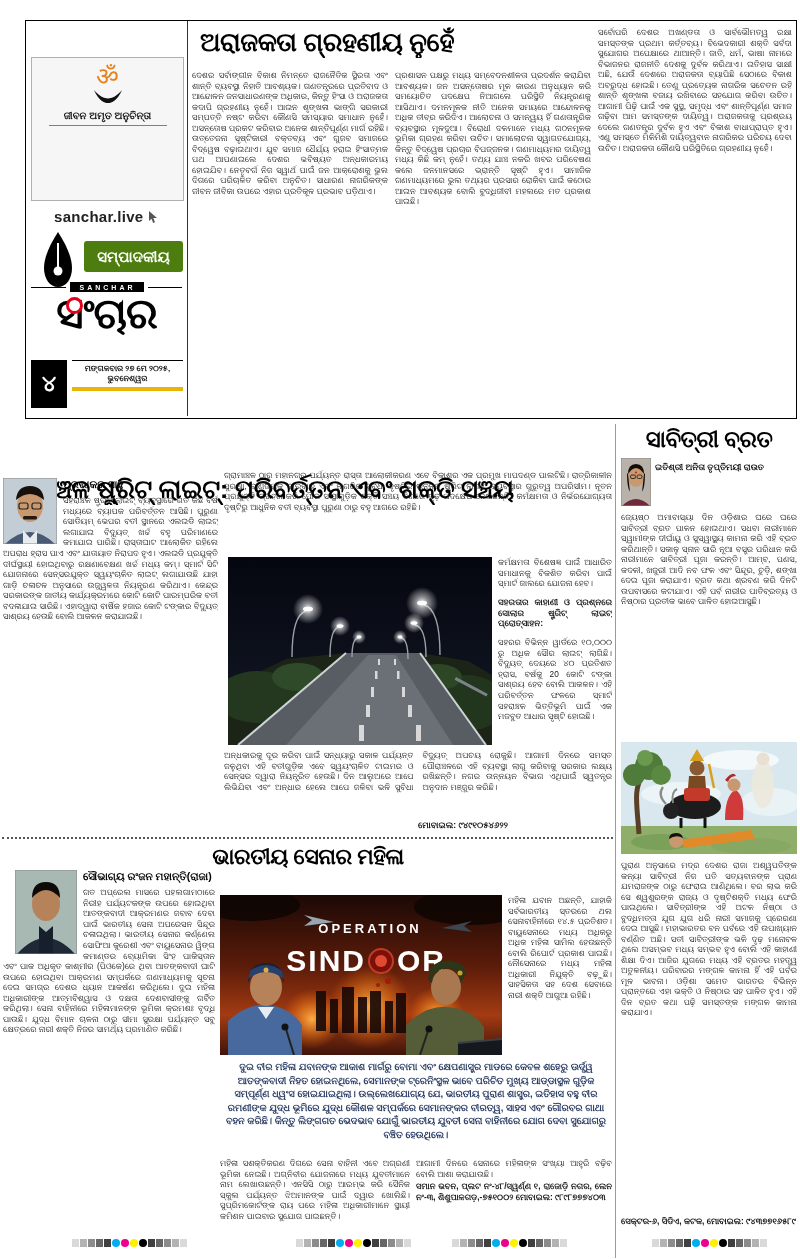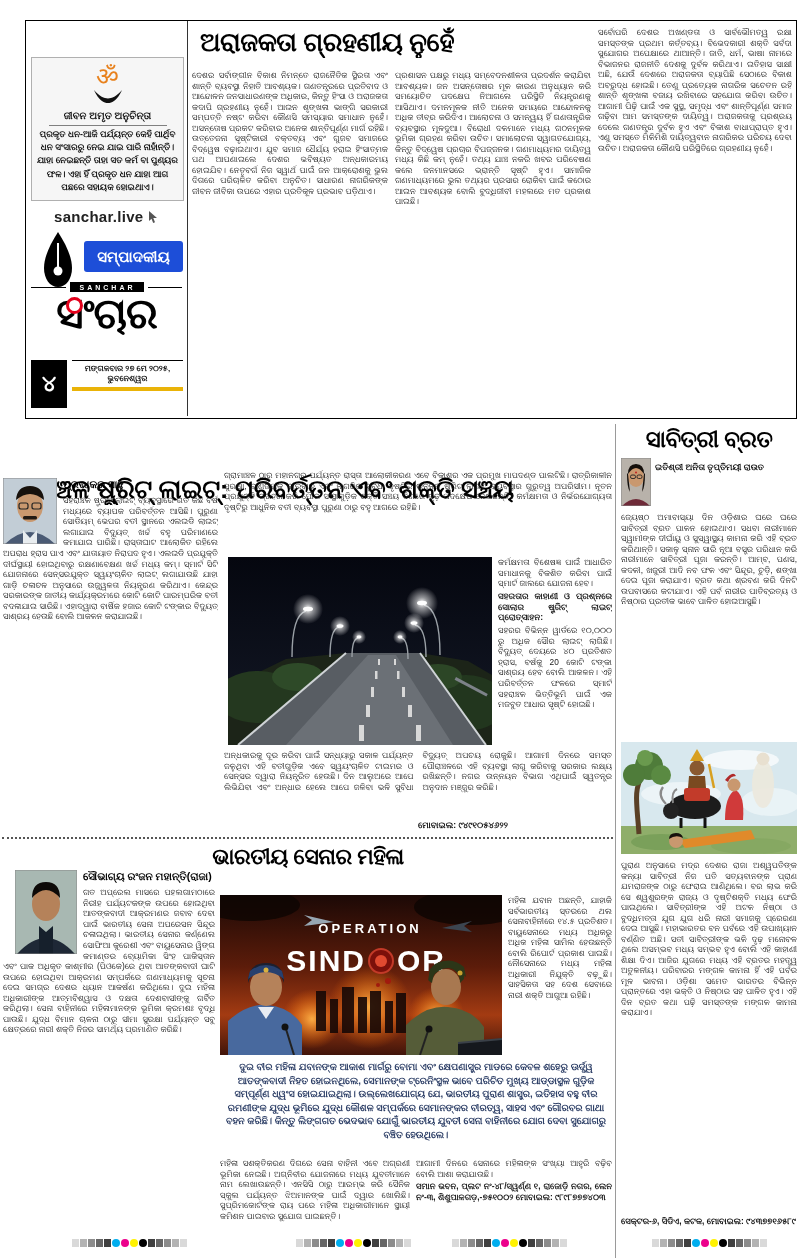--- a/index.html
+++ b/index.html
@@ -13,21 +13,21 @@
   .side-rule{left:187px;top:21px;width:1px;height:395px;background:#333;}
   .mid-rule{left:615px;top:424px;width:1px;height:834px;background:#9a9a9a;}
   .dotted-rule{left:2px;top:837px;width:611px;border-top:2px dotted #555;height:0;}
   
   .quote-box{left:31px;top:57px;width:151px;height:142px;border:1px solid #b0b0b0;background:#f6f6f6;text-align:center;}
   .om{font-size:25px;line-height:1;color:#e8821e;margin-top:6px;}
   .thought-title{font-size:10px;font-weight:bold;margin-top:2px;}
   .thought-div{width:118px;border-top:1px solid #808080;margin:3px auto 2px auto;}
   .thought-quote{font-size:8.8px;font-weight:bold;line-height:1.5;padding:0 5px;}
   .website{left:31px;top:208px;width:151px;text-align:center;font-size:15px;font-weight:bold;color:#222;letter-spacing:0.3px;}
-  .edit-badge{left:84px;top:241px;width:99px;height:31px;background:#1d4ed8;border-radius:3px;color:#fff;
+  .edit-badge{left:84px;top:241px;width:99px;height:31px;background:#4d7c0f;border-radius:3px;color:#fff;
               font-size:15px;font-weight:bold;display:flex;align-items:center;justify-content:center;}
   .sanchar-bar{left:31px;top:282px;width:151px;display:flex;align-items:center;gap:4px;}
   .sanchar-bar .line{flex:1;border-top:1px solid #000;height:0;}
   .sanchar-bar .bar{background:#000;color:#fff;font-size:7px;font-weight:bold;letter-spacing:3px;
                     padding:2px 8px 1px 10px;}
   .brand{left:31px;top:291px;width:151px;text-align:center;font-size:42px;font-weight:800;
          letter-spacing:-1px;line-height:1.1;color:#000;}
   .brand-ring{left:66px;top:297px;width:11px;height:11px;border:3px solid #e3001b;border-radius:50%;background:#fff;}
   .pagenum{left:31px;top:360px;width:36px;height:48px;background:#000;color:#fff;font-size:22px;
            display:flex;align-items:center;justify-content:center;font-weight:bold;}
@@ -40,21 +40,21 @@
   .tc2{left:395px;top:70px;width:196px;height:340px;}
   .tc3{left:598px;top:27px;width:194px;height:384px;}
   
   .sh{left:5px;top:426px;width:606px;font-size:26px;margin-top:48px;}
   .s-col1{left:3px;top:476px;width:215px;height:358px;}
   .s-col1 svg{float:left;margin:2px 6px 3px 0;}
   .author-name{font-size:10.5px;font-weight:bold;margin:2px 0 4px 0;color:#000;}
   .s-intro{left:224px;top:470px;width:388px;height:84px;}
   .s-photo{left:228px;top:557px;width:264px;height:188px;}
   .s-side{left:498px;top:557px;width:114px;height:188px;}
-  .s-sub{font-weight:bold;font-size:8.6px;margin:2px 0;}
+  .s-sub{font-weight:bold;font-size:8.6px;margin:8px 0;}
   .s-below{left:224px;top:750px;width:388px;height:68px;column-count:2;column-gap:9px;}
   .s-phone{left:418px;top:820px;width:194px;font-size:8.6px;font-weight:bold;}
   
   .v-head{left:621px;top:426px;width:176px;font-size:23px;text-align:center;}
   .v-photo{left:621px;top:458px;}
   .v-author{left:655px;top:462px;width:142px;font-size:8.6px;font-weight:bold;line-height:1.25;}
   .v-t1{left:621px;top:512px;width:176px;height:226px;}
   .v-ill{left:621px;top:742px;width:176px;height:112px;}
   .v-t2{left:621px;top:860px;width:176px;height:352px;}
   .v-footer{left:621px;top:1216px;width:176px;font-size:8.4px;font-weight:bold;}
@@ -80,21 +80,20 @@
 <div class="abs top-frame"></div>
 <div class="abs side-rule"></div>
 
 <div class="abs quote-box">
   <div class="om">ॐ</div>
   <svg width="34" height="15" viewBox="0 0 34 16">
     <path d="M2,1 C7,12 13,15 17,15 C21,15 27,12 32,1 C26,8 21,10 17,10 C13,10 8,8 2,1 Z" fill="#111"></path>
   </svg>
   <div class="thought-title">ଜୀବନ ଅମୃତ ଅନୁଚିନ୍ତା</div>
   <div class="thought-div"></div>
-  <div class="thought-quote">ପ୍ରକୃତ ଧନ-ଆଜି ପର୍ଯ୍ୟନ୍ତ କେହି ପାର୍ଥିବ ଧନ ସଂସାରରୁ ନେଇ ଯାଇ ପାରି ନାହାଁନ୍ତି। ଯାହା ନେଇଛନ୍ତି ତାହା ସତ କର୍ମ ବା ପୁଣ୍ୟର ଫଳ। ଏହା ହିଁ ପ୍ରକୃତ ଧନ ଯାହା ଆଗ ପଛରେ ସହାୟକ ହୋଇଥାଏ।</div>
 </div>
 
 <div class="abs website">
   <span>sanchar.live</span>
   <svg width="11" height="13" viewBox="0 0 11 13" style="vertical-align:-2px">
     <path d="M1,0 L1,10 L3.5,7.8 L5.2,12 L7,11.2 L5.3,7 L9,7 Z" fill="#555"></path>
   </svg>
 </div>
 
 <svg class="abs" style="left:36px;top:231px" width="44" height="58" viewBox="0 0 44 58">

